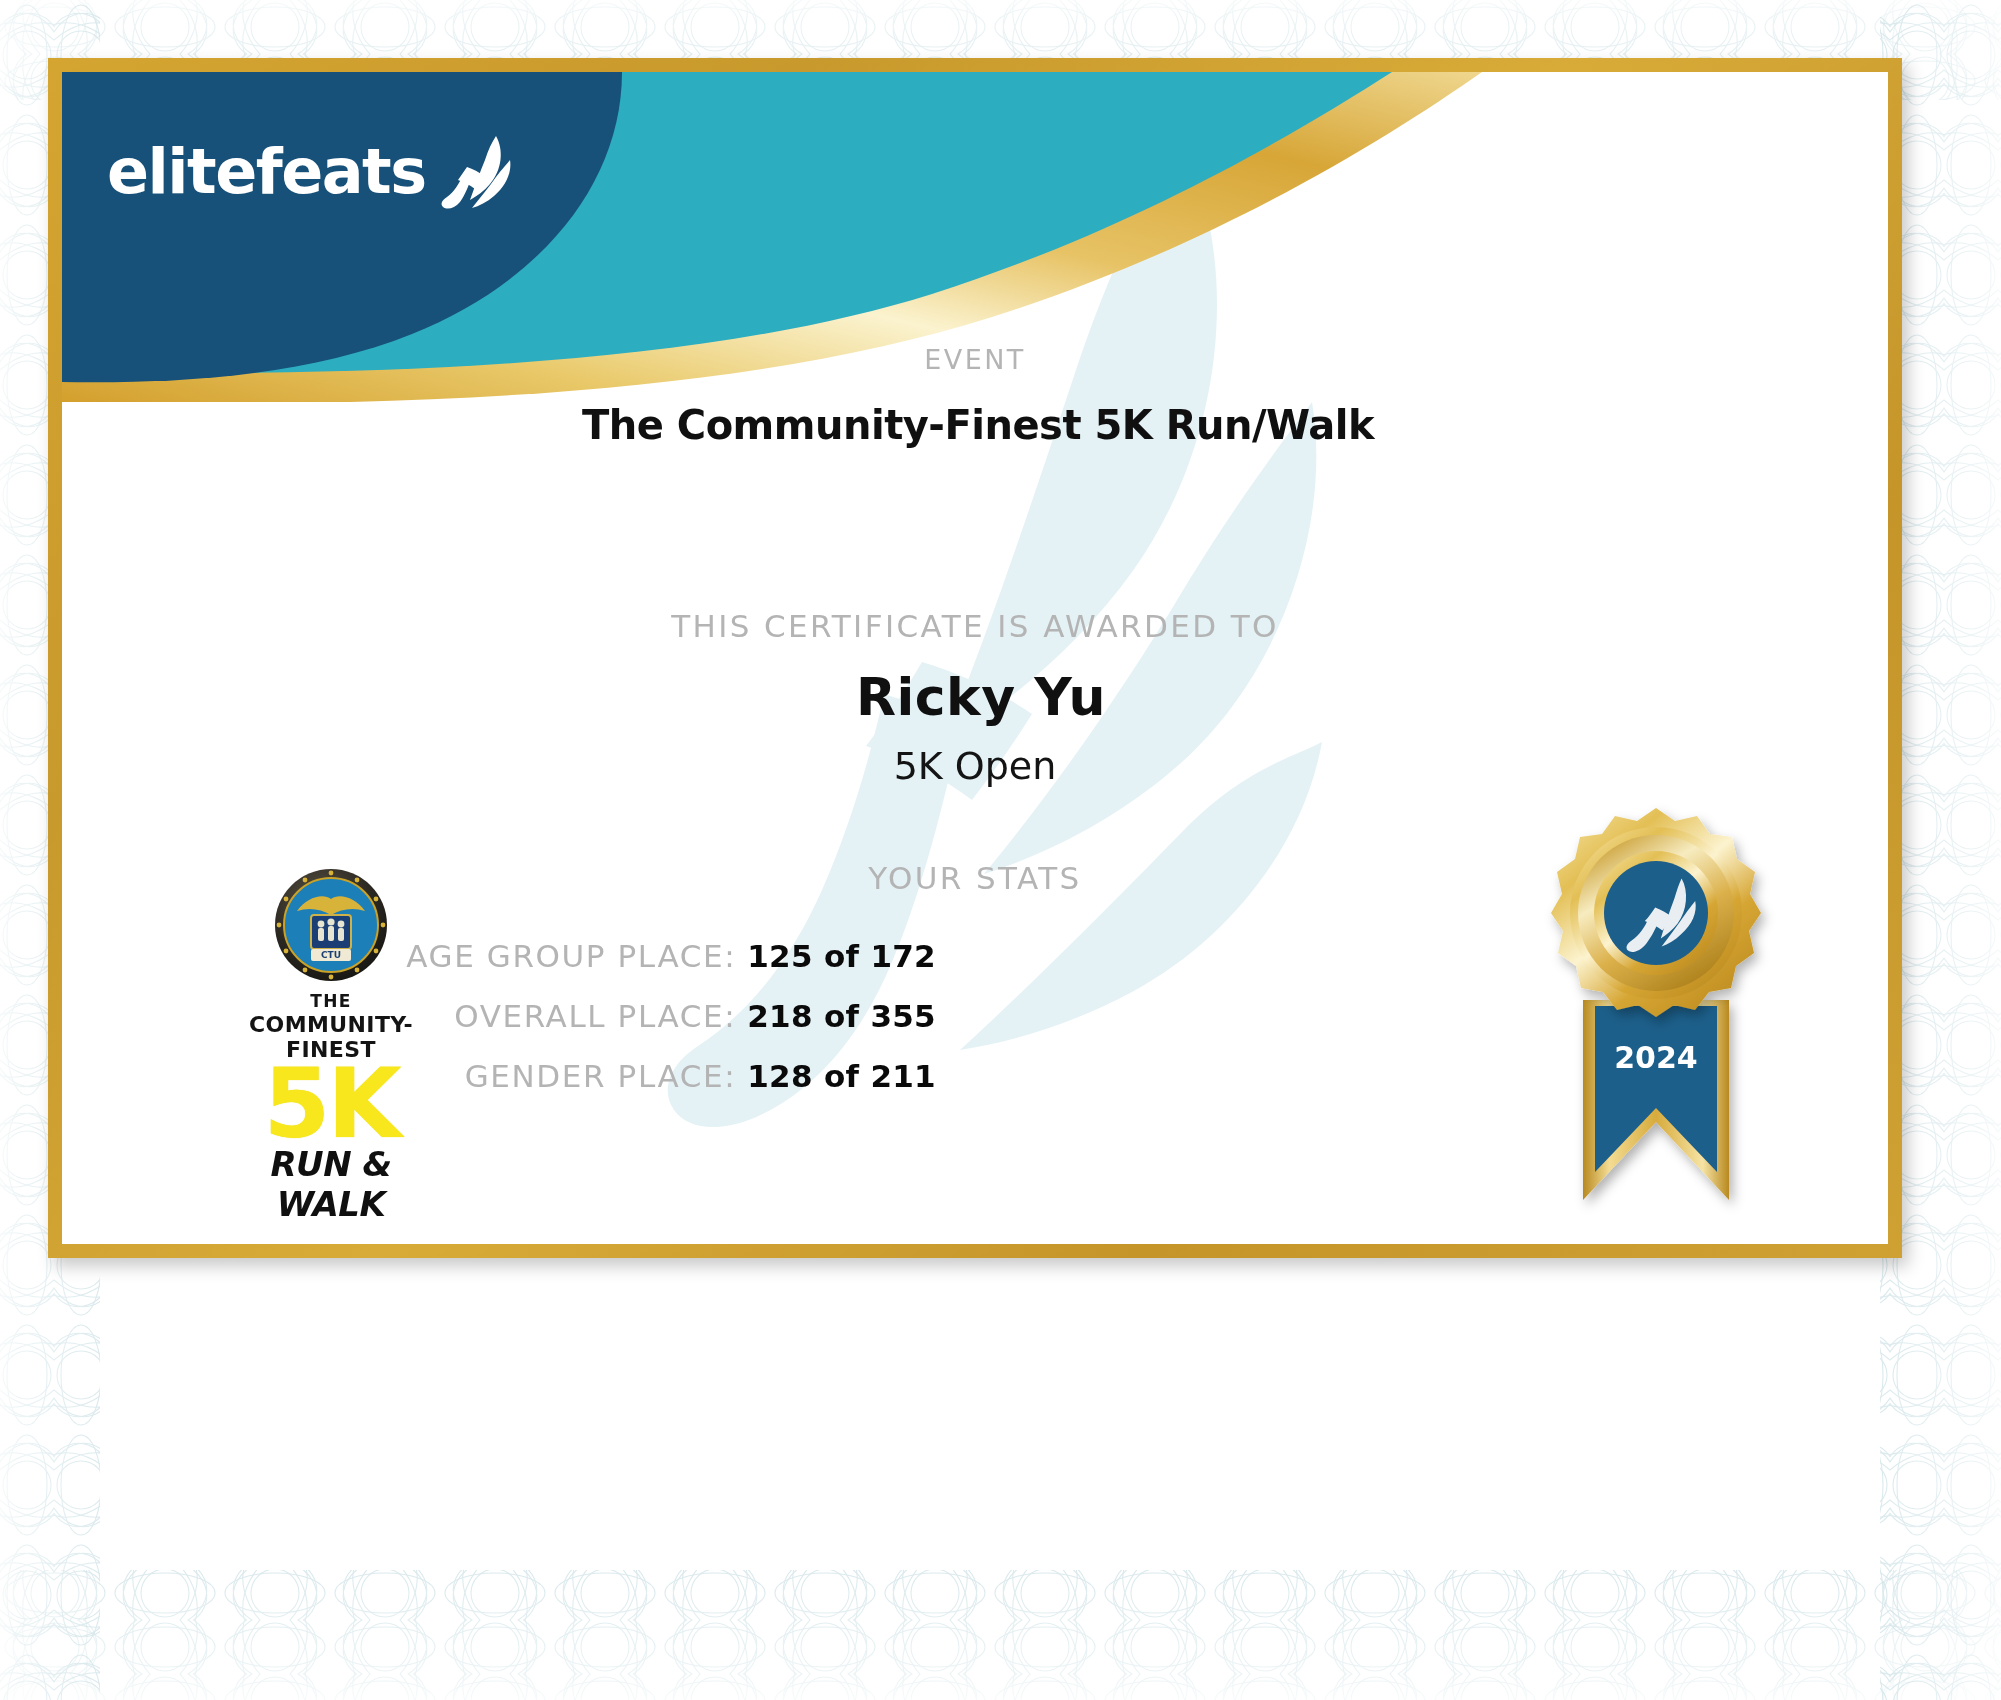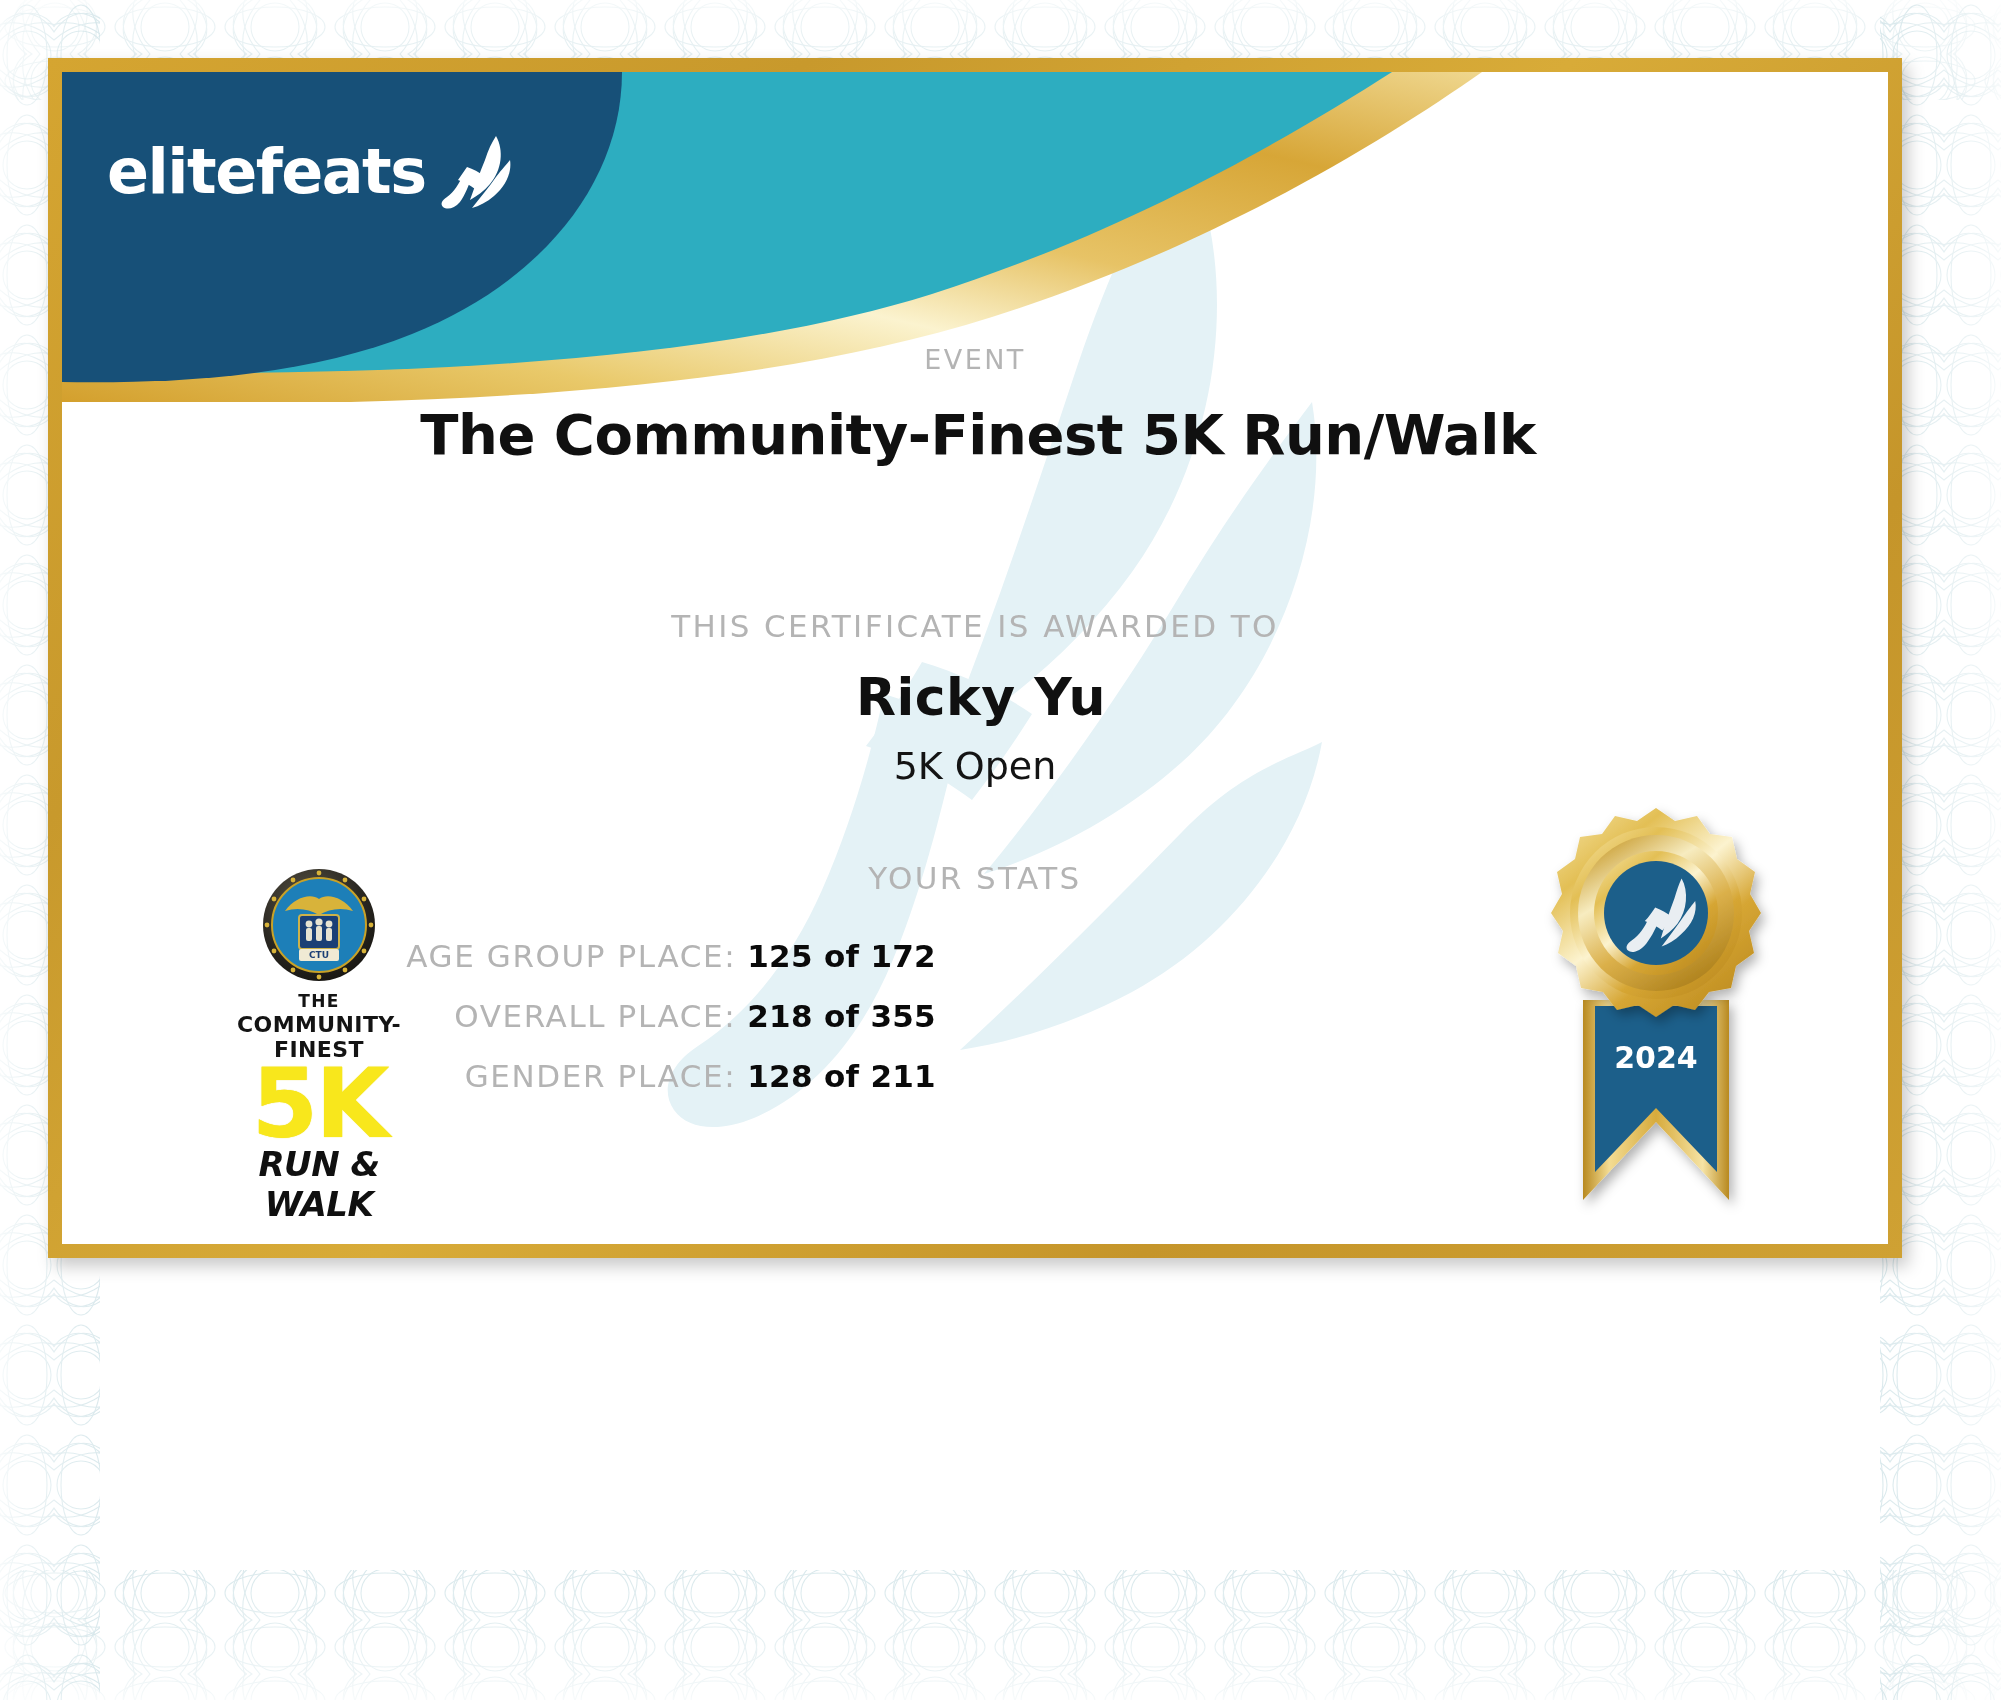--- a/index.html
+++ b/index.html
@@ -97,21 +97,21 @@
     left: 0; right: 0;
     top: 272px;
     font-size: 27px;
     text-align: center;
   }
   #event-title {
     position: absolute;
     left: 0; right: 0;
     top: 330px;
     font-family: "DejaVu Sans", sans-serif;
-    font-size: 56px;
+    font-size: 40px;
     font-weight: 700;
     color: #101010;
     letter-spacing: -0.5px;
     text-align: center;
     margin-left: 6px;
   }
 
   #awarded-label {
     position: absolute;
     left: 0; right: 0;
@@ -177,21 +177,21 @@
     font-size: 31px;
     color: #0a0a0a;
     font-weight: 700;
     margin-left: 11px;
     letter-spacing: 0.3px;
   }
 
   
   #race-logo {
     position: absolute;
-    left: 142px;
+    left: 154px;
     top: 795px;
     width: 230px;
     z-index: 4;
     text-align: center;
   }
   #race-badge-wrap { display: flex; justify-content: center; }
   #race-the {
     font-family: "DejaVu Sans", sans-serif;
     font-size: 17px;
     font-weight: 700;

